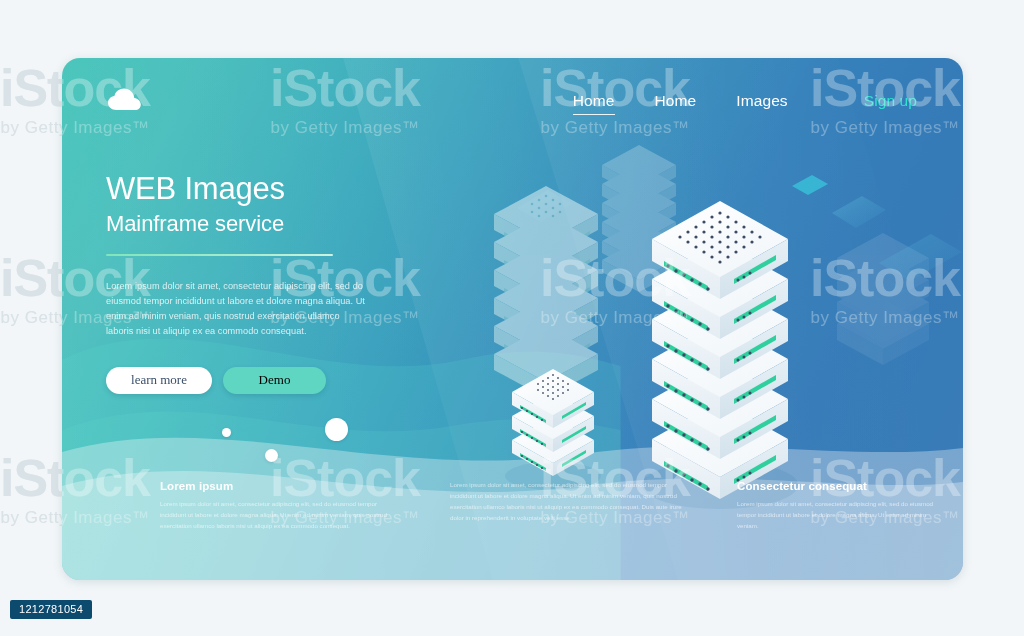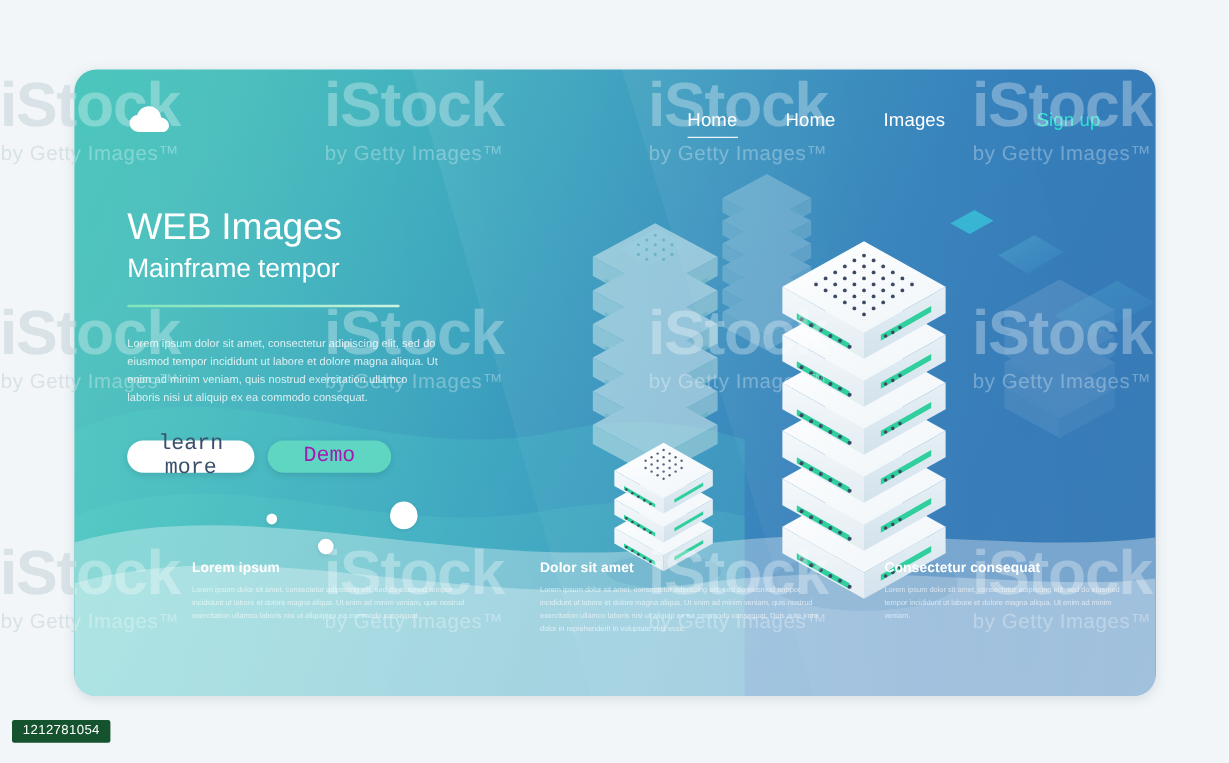--- a/index.html
+++ b/index.html
@@ -127,52 +127,52 @@
     border-radius:2px;
   }
   .hero p{
     margin-top:23px; width:263px;
     color:rgba(255,255,255,.80);
     font-size:9.2px; line-height:1.62; letter-spacing:.05px;
   }
   .btns{ margin-top:28px; display:flex; gap:11px; }
   .btn{
     border:none; cursor:pointer; border-radius:15px;
-    font-size:18px; font-family:Liberation Mono, monospace;
+    font-size:13px; font-family:Liberation Serif, serif;
     height:27px; display:inline-flex; align-items:center; justify-content:center;
     box-shadow:0 2px 5px rgba(25,70,90,.18);
   }
   .btn-light{ background:#ffffff; color:#3b4f6b; width:106px; }
-  .btn-demo{ background:#5fd6c2; color:#a21caf; width:103px; }
+  .btn-demo{ background:#5fd6c2; color:#000000; width:103px; }
 
   
   .dot{ position:absolute; border-radius:50%; background:#ffffff; z-index:8;
         box-shadow:0 1px 3px rgba(30,70,90,.16); }
 
   
   .footer{
-    position:absolute; left:0; right:0; bottom:12px; height:110px; z-index:9;
+    position:absolute; left:0; right:0; bottom:0; height:110px; z-index:9;
     display:flex; padding:0 60px;
   }
   .fcol{ position:absolute; }
   .fcol h3{
     color:#ffffff; font-size:11.5px; font-weight:bold; letter-spacing:.1px;
     margin-bottom:7px;
   }
   .fcol p{
     color:rgba(255,255,255,.62); font-size:6.2px; line-height:1.75;
   }
 
   
   .scene{ position:absolute; inset:0; z-index:5; pointer-events:none; }
 
   
   .imgid{
     position:absolute; left:10px; bottom:17px; z-index:12;
-    background:#14532d; color:#ffffff;
+    background:#0c4a6e; color:#ffffff;
     font-size:11px; padding:3px 9px 4px; border-radius:2px;
     letter-spacing:.3px;
   }
 </style>
 </head>
 <body>
 
 <div class="wm-layer" id="wmBack">
     <div class="wm-tile" style="left: -60px; top: 62px; width: 270px;">
       <div class="wm-main">iStock</div>
@@ -646,40 +646,39 @@
     <div class="nav-links">
       <a class="nav-link active" href="#">Home</a>
       <a class="nav-link" href="#">Home</a>
       <a class="nav-link" href="#">Images</a>
       <a class="nav-link cta" href="#">Sign up</a>
     </div>
   </div>
 
   <div class="hero">
     <h1>WEB Images</h1>
-    <h2>Mainframe tempor</h2>
+    <h2>Mainframe service</h2>
     <div class="rule"></div>
     <p>Lorem ipsum dolor sit amet, consectetur adipiscing elit, sed do eiusmod tempor incididunt ut labore et dolore magna aliqua. Ut enim ad minim veniam, quis nostrud exercitation ullamco laboris nisi ut aliquip ex ea commodo consequat.</p>
     <div class="btns">
       <button class="btn btn-light">learn more</button>
       <button class="btn btn-demo">Demo</button>
     </div>
   </div>
 
   <div class="dot" style="left:160px; top:370px; width:9px; height:9px;"></div>
   <div class="dot" style="left:203px; top:391px; width:13px; height:13px;"></div>
   <div class="dot" style="left:263px; top:360px; width:23px; height:23px;"></div>
 
   <div class="footer">
     <div class="fcol" style="left:98px; top:10px; width:230px;">
       <h3>Lorem ipsum</h3>
       <p>Lorem ipsum dolor sit amet, consectetur adipiscing elit, sed do eiusmod tempor incididunt ut labore et dolore magna aliqua. Ut enim ad minim veniam, quis nostrud exercitation ullamco laboris nisi ut aliquip ex ea commodo consequat.</p>
     </div>
     <div class="fcol" style="left:388px; top:10px; width:240px;">
-      <h3>Dolor sit amet</h3>
       <p>Lorem ipsum dolor sit amet, consectetur adipiscing elit, sed do eiusmod tempor incididunt ut labore et dolore magna aliqua. Ut enim ad minim veniam, quis nostrud exercitation ullamco laboris nisi ut aliquip ex ea commodo consequat. Duis aute irure dolor in reprehenderit in voluptate velit esse.</p>
     </div>
     <div class="fcol" style="left:675px; top:10px; width:205px;">
       <h3>Consectetur consequat</h3>
       <p>Lorem ipsum dolor sit amet, consectetur adipiscing elit, sed do eiusmod tempor incididunt ut labore et dolore magna aliqua. Ut enim ad minim veniam.</p>
     </div>
   </div>
 
 </div>
 

